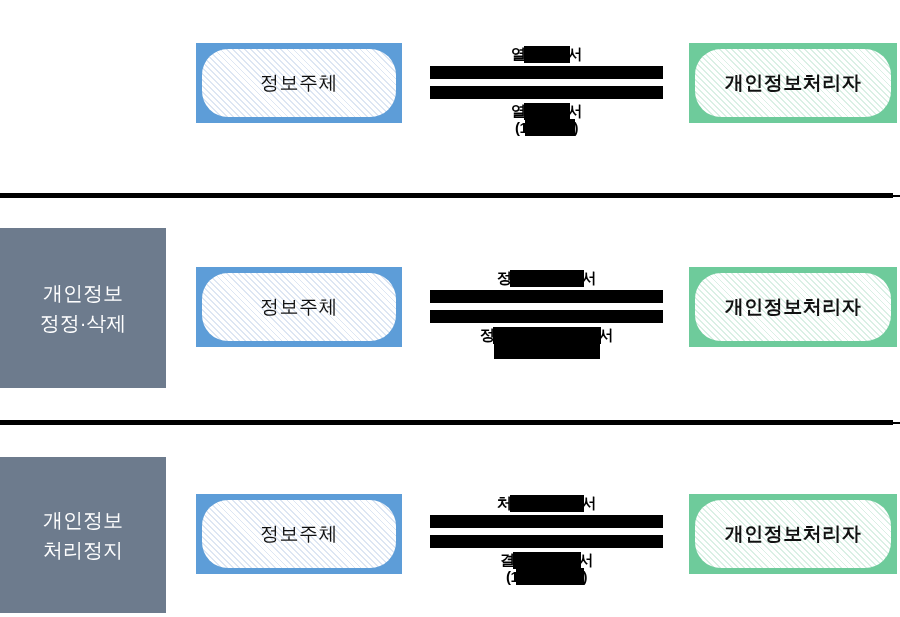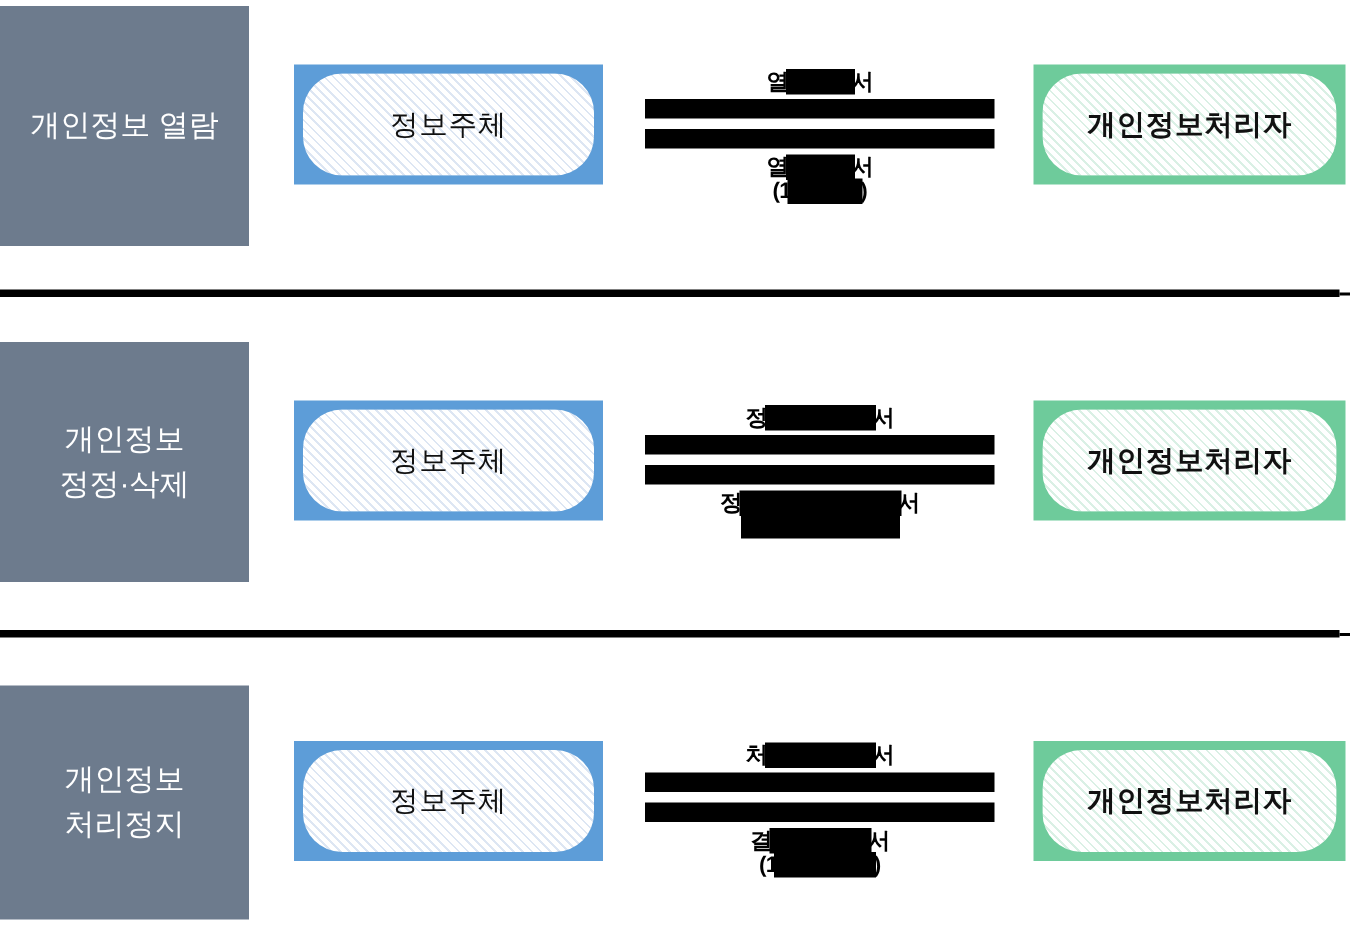--- a/index.html
+++ b/index.html
@@ -77,21 +77,20 @@
   
   .divider { position:absolute; left:0; width:900px; height:5px; }
   .divider .thick { position:absolute; left:0; top:0; width:893px; height:5px; background:var(--divider,#000000); }
   .divider .thin  { position:absolute; left:893px; top:1.5px; width:7px; height:2px; background:var(--divider,#000000); }
 </style>
 </head>
 <body>
 
 <div id="canvas">
 
-  <div class="gray-label" style="top:4px; height:160px;">개인정보 열람</div>
 
   <div class="node blue" style="top:43px;">
     <div class="inner">정보주체</div>
   </div>
 
   <div class="center" style="top:46px;">
     <div class="doc-line gap-b">
       <span>열</span>
       <span class="redact" style="width:46px;"></span>
       <span>서</span>

